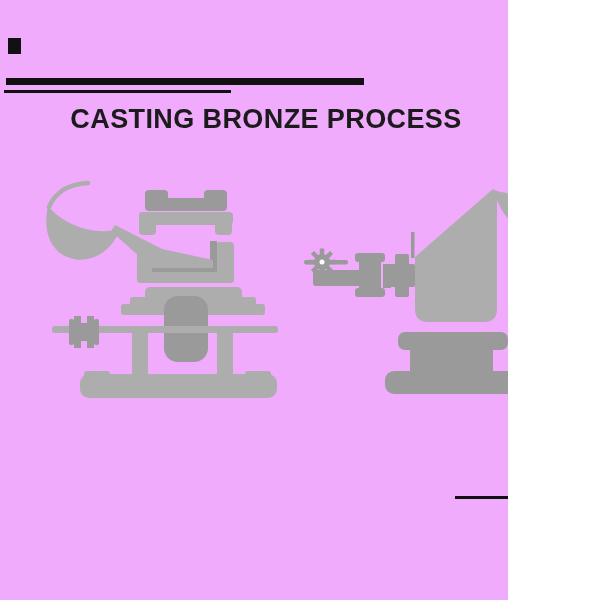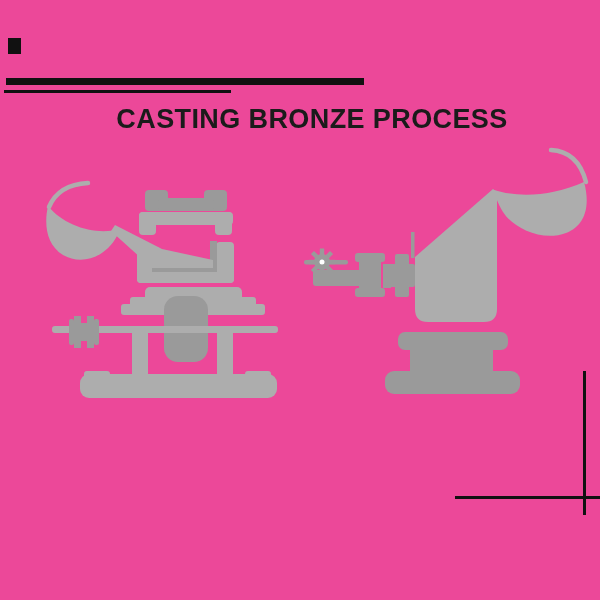--- a/index.html
+++ b/index.html
@@ -1,17 +1,17 @@
 <!DOCTYPE html>
 <html><head>
 <meta charset="utf-8">
 <style>
   html,body{margin:0;padding:0;background:#fff;}
   #page{
-    position:relative;width:600px;height:600px;background:#ec4899;overflow:hidden;
+    position:relative;width:508px;height:600px;background:#f0abfc;overflow:hidden;
     font-family:"Liberation Sans", sans-serif;
   }
   .abs{position:absolute;}
   #decor-square{left:8px;top:38px;width:13px;height:16px;}
   #decor-bar-thick{left:6px;top:78px;width:358px;height:7px;}
   #decor-bar-thin{left:4px;top:90px;width:227px;height:3px;}
   #title{
     left:0;right:0;top:104px;text-align:center;padding-left:24px;
     font-size:27px;font-weight:600;letter-spacing:.4px;white-space:nowrap;
   }

